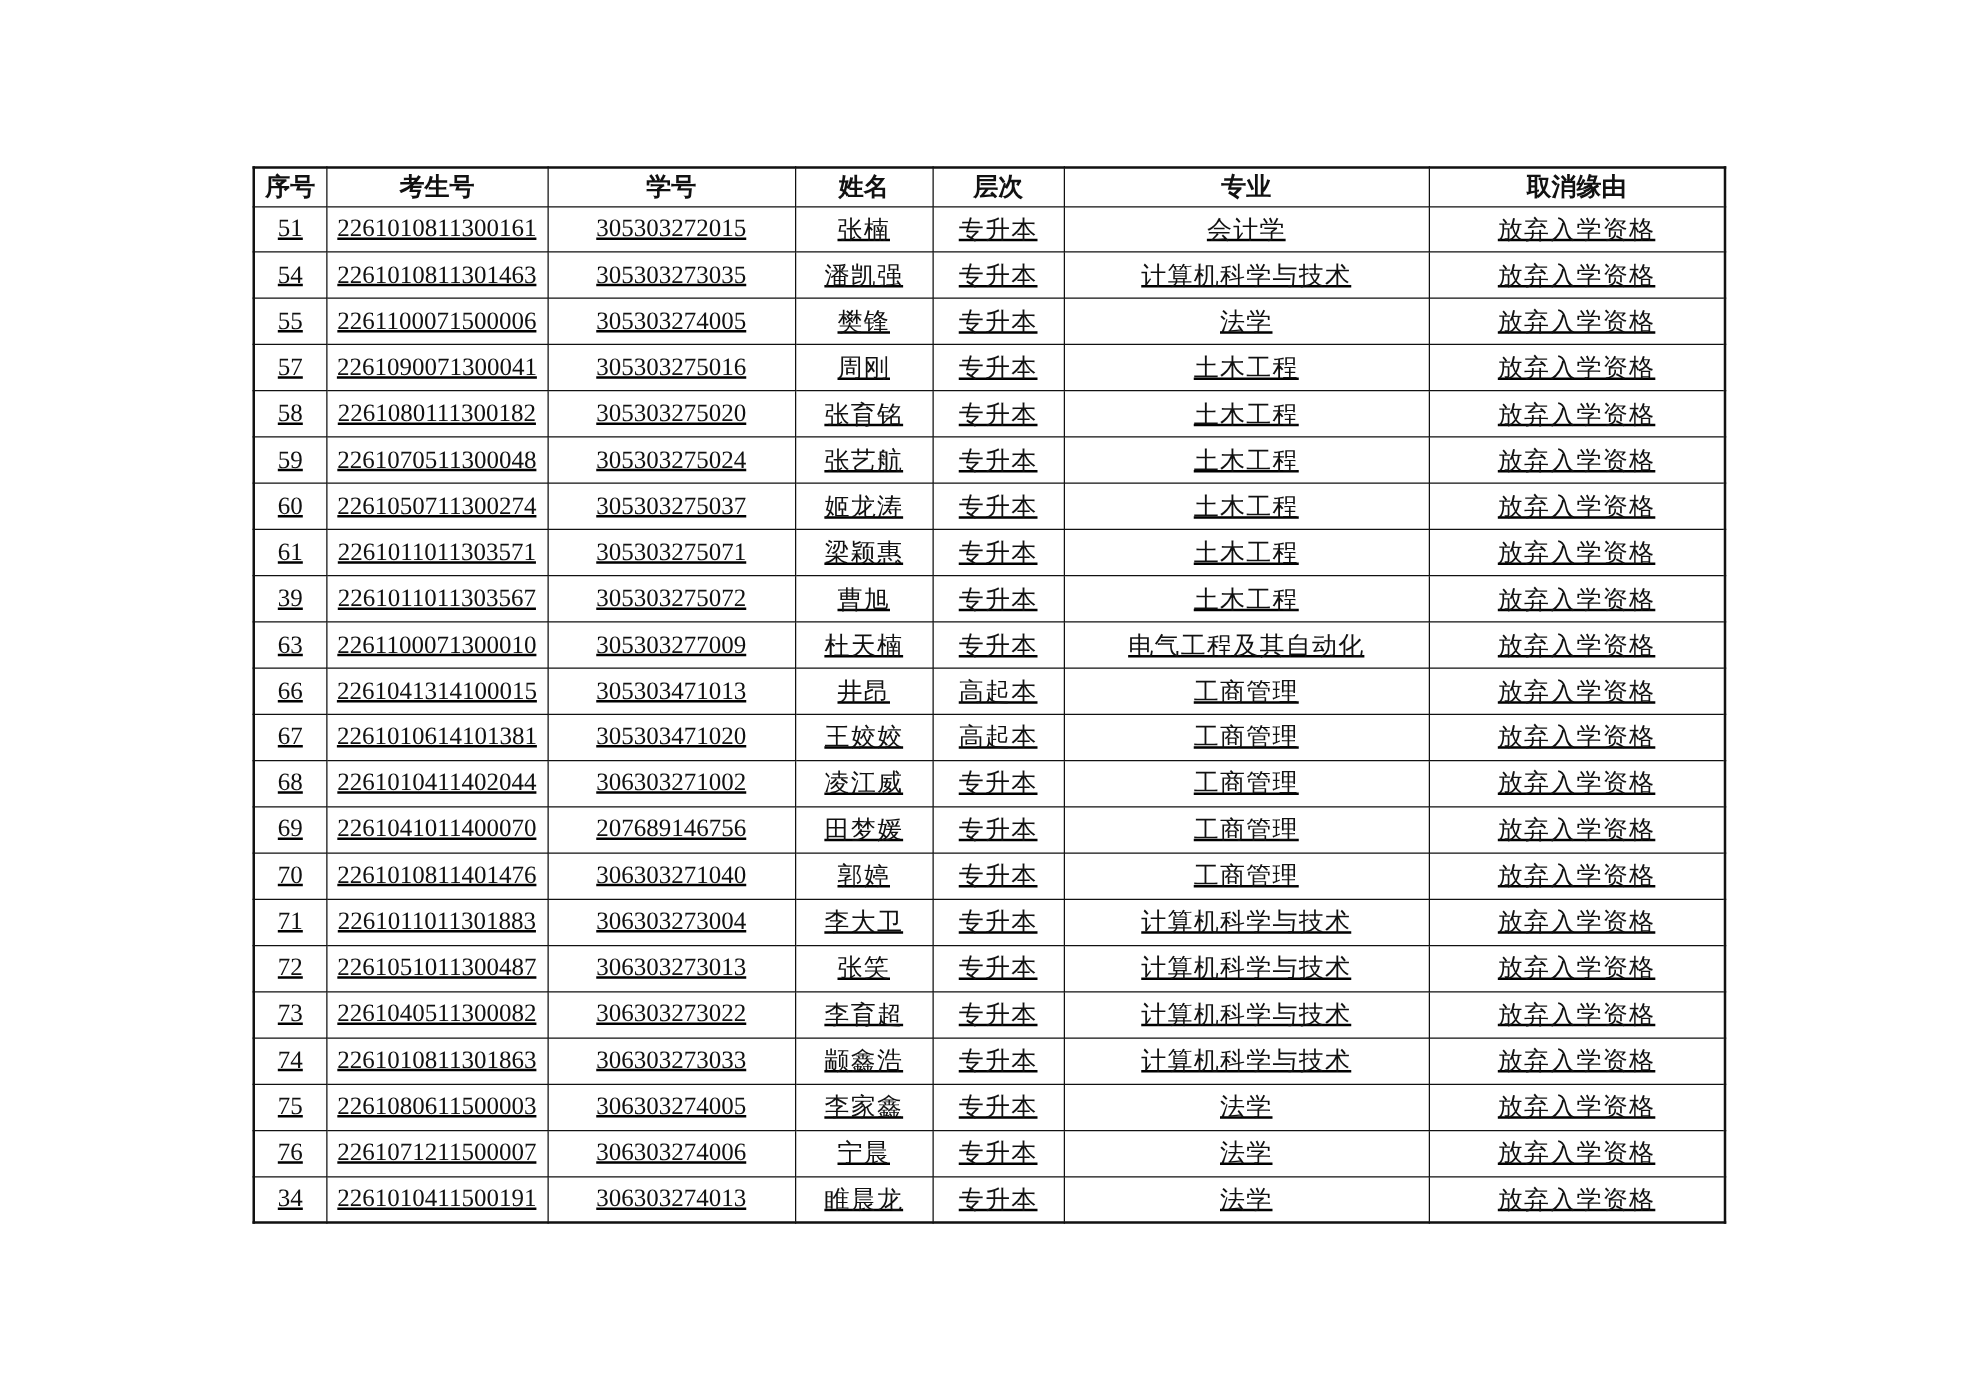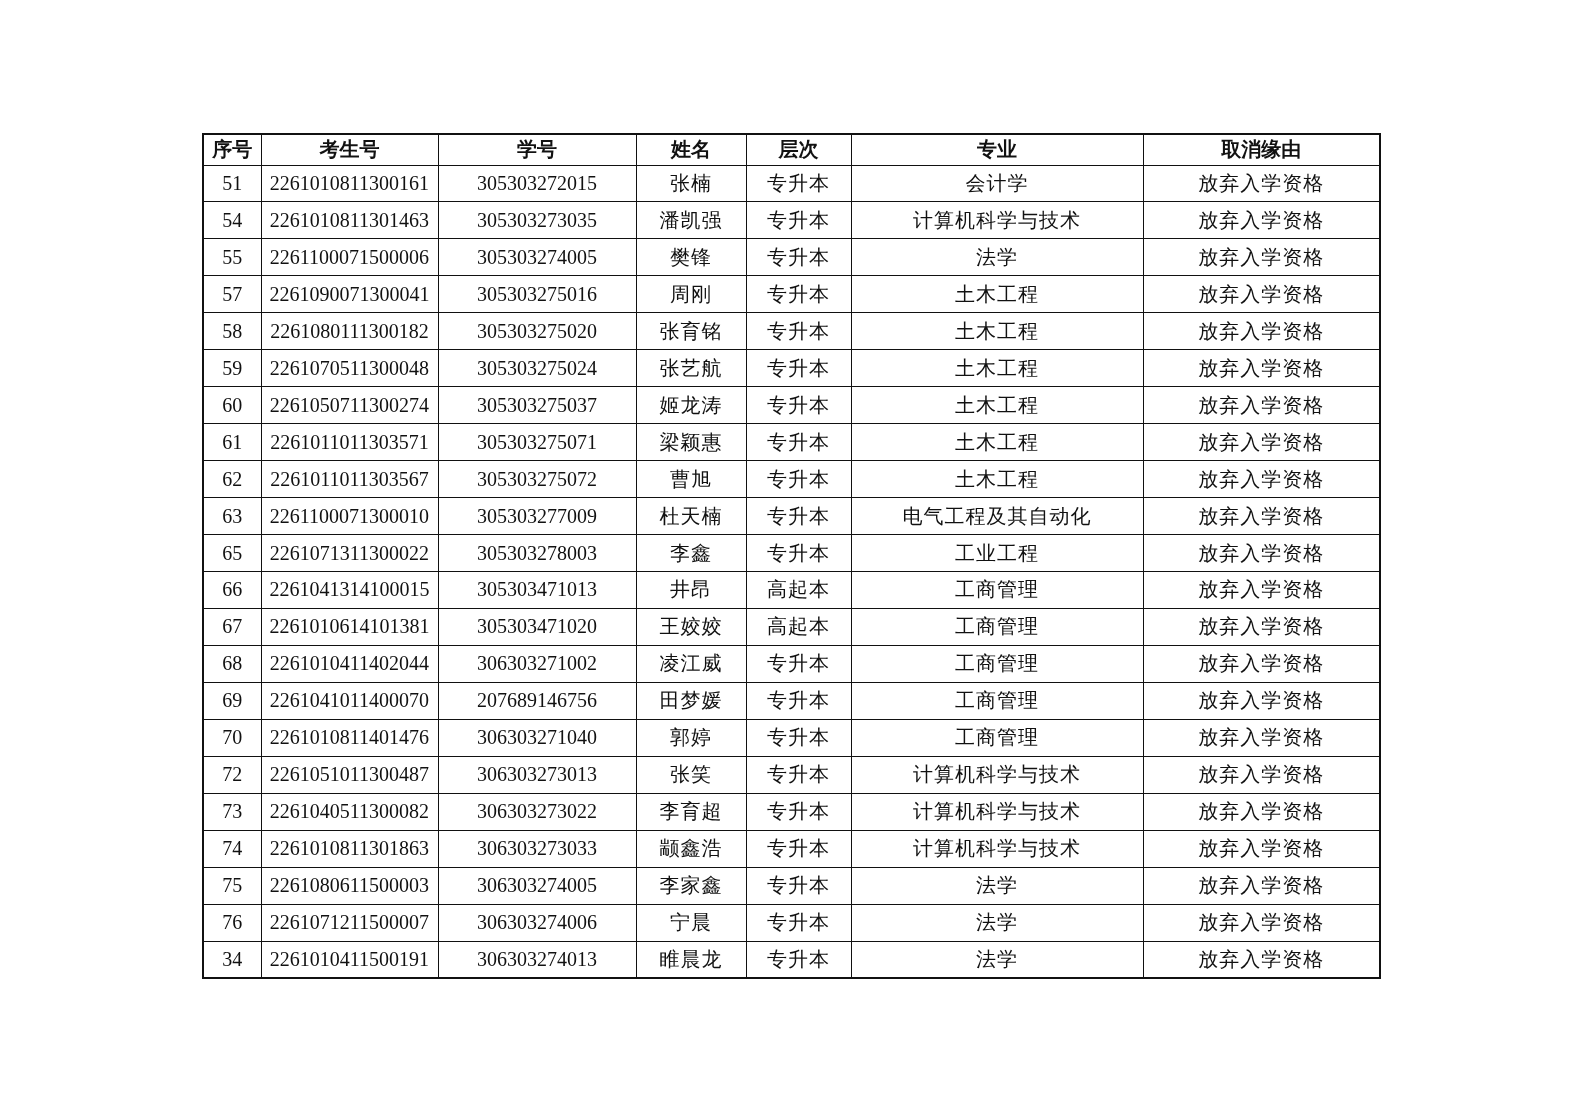--- a/index.html
+++ b/index.html
@@ -39,20 +39,21 @@
     text-align: center;
     vertical-align: middle;
     overflow: hidden;
     white-space: nowrap;
   }
   table.cancel-table thead tr {
     height: 31px;
   }
   table.cancel-table tbody tr {
     height: 30px;
+    text-decoration: underline;
   }
   table.cancel-table th {
     font-family: "Liberation Sans", "DejaVu Sans", sans-serif;
     font-weight: 700;
     font-size: 20px;
     color: #111111;
   }
   table.cancel-table td {
     font-family: "Liberation Serif", "DejaVu Serif", serif;
     font-weight: 400;
@@ -155,44 +156,35 @@
         <tr>
           <td>61</td>
           <td>2261011011303571</td>
           <td>305303275071</td>
           <td class="cjk">梁颖惠</td>
           <td class="cjk">专升本</td>
           <td class="cjk">土木工程</td>
           <td class="cjk">放弃入学资格</td>
         </tr>
         <tr>
-          <td>62</td>
+          <td>39</td>
           <td>2261011011303567</td>
           <td>305303275072</td>
           <td class="cjk">曹旭</td>
           <td class="cjk">专升本</td>
           <td class="cjk">土木工程</td>
           <td class="cjk">放弃入学资格</td>
         </tr>
         <tr>
           <td>63</td>
           <td>2261100071300010</td>
           <td>305303277009</td>
           <td class="cjk">杜天楠</td>
           <td class="cjk">专升本</td>
           <td class="cjk">电气工程及其自动化</td>
-          <td class="cjk">放弃入学资格</td>
-        </tr>
-        <tr>
-          <td>65</td>
-          <td>2261071311300022</td>
-          <td>305303278003</td>
-          <td class="cjk">李鑫</td>
-          <td class="cjk">专升本</td>
-          <td class="cjk">工业工程</td>
           <td class="cjk">放弃入学资格</td>
         </tr>
         <tr>
           <td>66</td>
           <td>2261041314100015</td>
           <td>305303471013</td>
           <td class="cjk">井昂</td>
           <td class="cjk">高起本</td>
           <td class="cjk">工商管理</td>
           <td class="cjk">放弃入学资格</td>
@@ -227,20 +219,29 @@
         <tr>
           <td>70</td>
           <td>2261010811401476</td>
           <td>306303271040</td>
           <td class="cjk">郭婷</td>
           <td class="cjk">专升本</td>
           <td class="cjk">工商管理</td>
           <td class="cjk">放弃入学资格</td>
         </tr>
         <tr>
+          <td>71</td>
+          <td>2261011011301883</td>
+          <td>306303273004</td>
+          <td class="cjk">李大卫</td>
+          <td class="cjk">专升本</td>
+          <td class="cjk">计算机科学与技术</td>
+          <td class="cjk">放弃入学资格</td>
+        </tr>
+        <tr>
           <td>72</td>
           <td>2261051011300487</td>
           <td>306303273013</td>
           <td class="cjk">张笑</td>
           <td class="cjk">专升本</td>
           <td class="cjk">计算机科学与技术</td>
           <td class="cjk">放弃入学资格</td>
         </tr>
         <tr>
           <td>73</td>

